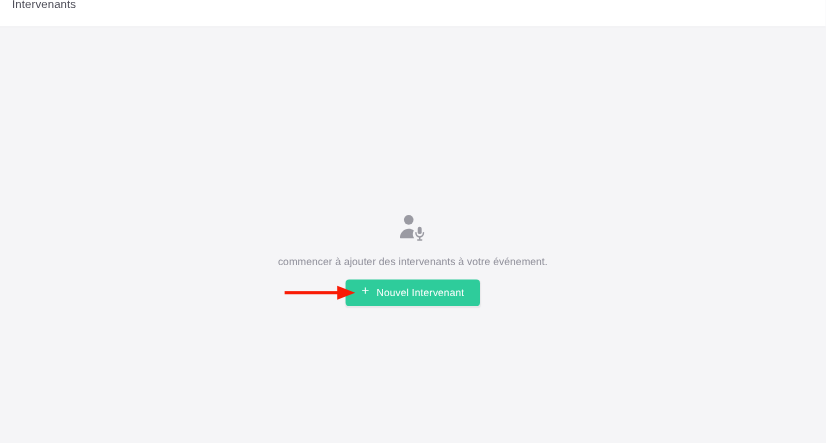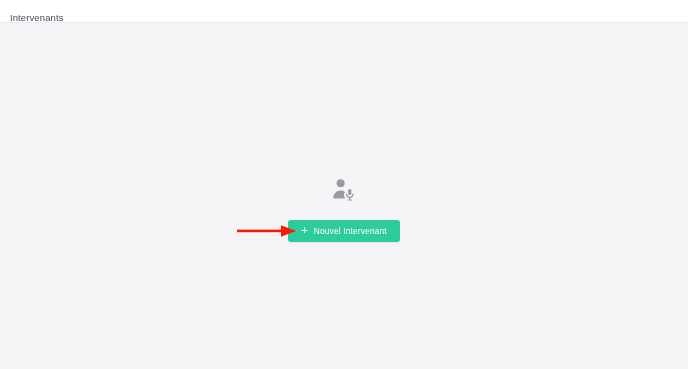--- a/index.html
+++ b/index.html
@@ -24,21 +24,21 @@
     flex-direction: column;
   }
 
   
   .header {
     height: 23px;
     min-height: 23px;
     background: #ffffff;
     border-bottom: 1px solid #ebecef;
     display: flex;
-    align-items: flex-end;
+    align-items: flex-start;
     padding: 0 10px;
     box-sizing: border-box;
   }
   .header-title {
     font-size: 9.5px;
     line-height: 1;
     color: #4a4a55;
     letter-spacing: 0.1px;
     font-weight: 400;
   }
@@ -145,20 +145,21 @@
         <path d="M1.3 20.2c0-4.3 3.3-7.6 7.3-7.6 1.6 0 3.1 0.5 4.3 1.4
                  -0.6 0.9-0.9 2-0.9 3.1 0 1.3 0.4 2.4 1.2 3.4 0 0 0 0.1 0 0.1
                  H1.8c-0.3 0-0.5-0.2-0.5-0.4z" fill="#9a9aa2"></path>
         <rect x="16.1" y="11.0" width="3.3" height="6.1" rx="1.65" fill="#9a9aa2"></rect>
         <path d="M14.6 16.0c0 1.9 1.35 3.4 3.15 3.4s3.15-1.5 3.15-3.4" fill="none" stroke="#9a9aa2" stroke-width="1.25" stroke-linecap="round"></path>
         <rect x="17.15" y="19.3" width="1.2" height="2.5" fill="#9a9aa2"></rect>
         <rect x="15.5" y="21.4" width="4.5" height="1.2" rx="0.6" fill="#9a9aa2"></rect>
       </svg>
 
       <div class="empty-text">
+        <span class="line">commencer à ajouter des intervenants à votre événement.</span>
       </div>
 
       <div class="action-row">
 
         <svg class="arrow-annotation" viewBox="0 0 60 14" aria-hidden="true">
           <rect x="0" y="5.6" width="46" height="2.6" fill="#f91b05"></rect>
           <path d="M44 1.2 L59 7.0 L44 12.8 Z" fill="#f91b05"></path>
         </svg>
 
         <button class="primary-button">

